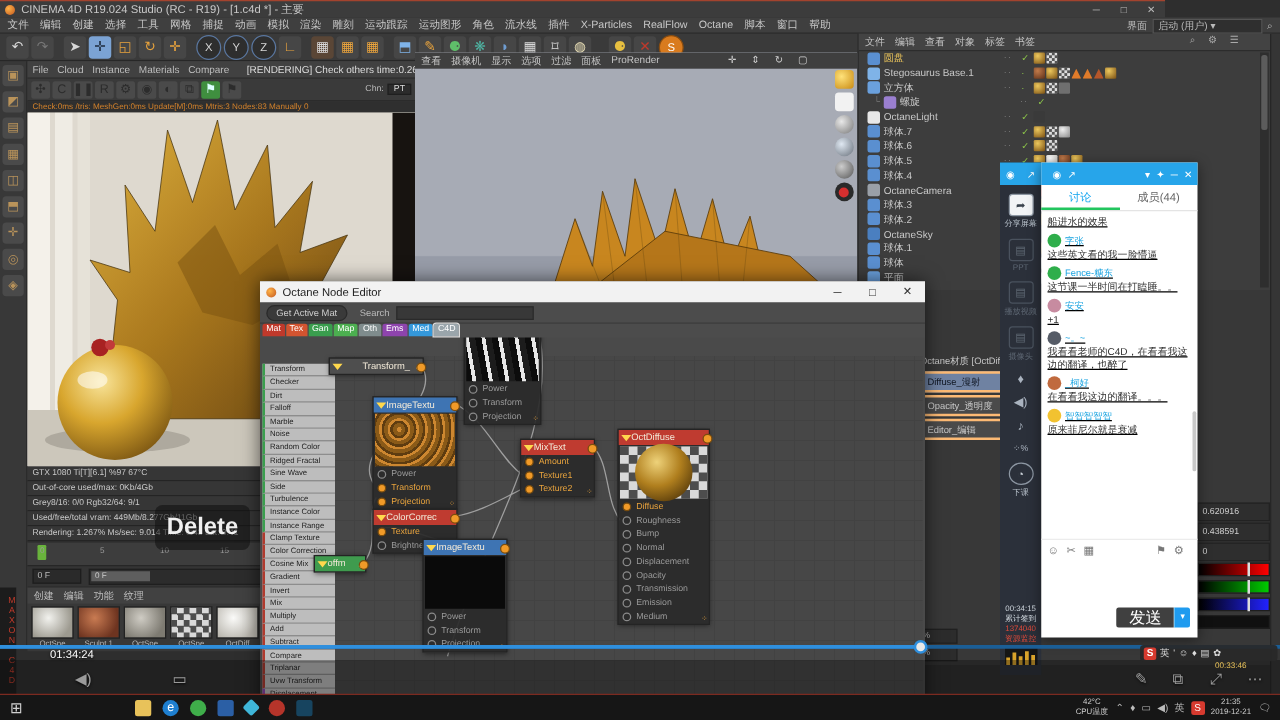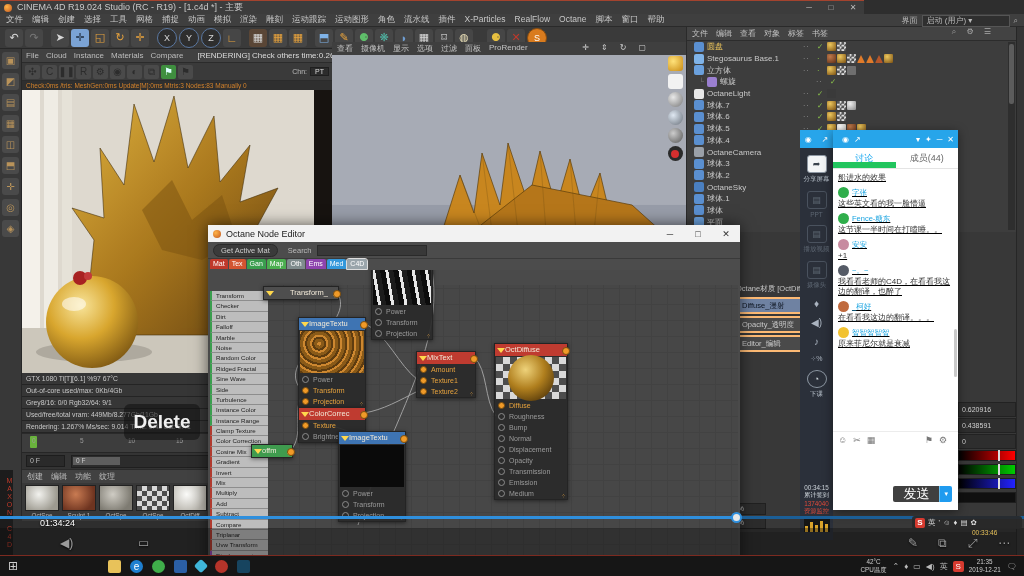--- a/index.html
+++ b/index.html
@@ -2,21 +2,21 @@
 <html><head>
 <meta charset="utf-8">
 <style>
   html,body{margin:0;padding:0;background:#111;}
   #stage{position:relative;width:1024px;height:576px;overflow:hidden;
     font-family:"Liberation Sans","DejaVu Sans",sans-serif;background:#2e2e2e;
     -webkit-font-smoothing:antialiased;}
   .abs{position:absolute;}
 
   
-  #titlebar{left:0;top:0;width:864px;height:14px;background:#3c3c3c;border-top:1px solid #a3432e;
+  #titlebar{left:0;top:0;width:932px;height:14px;background:#3c3c3c;border-top:1px solid #a3432e;
     color:#c9c9c9;font-size:9px;display:flex;align-items:center;padding-left:4px;box-sizing:border-box;}
   #titlebar .dot{width:8px;height:8px;border-radius:50%;background:radial-gradient(circle at 35% 35%,#ffb347,#c2561f);margin-right:5px;}
   .winctl{width:22px;height:12px;color:#bbb;font-size:8px;text-align:center;line-height:12px;}
   #menubar{left:0;top:14px;width:1024px;height:13px;background:#3f3f3f;display:flex;align-items:center;
     color:#c7c7c7;font-size:8.5px;padding-left:6px;box-sizing:border-box;border-bottom:1px solid #2a2a2a;}
   #menubar span.mi{margin-right:9px;white-space:nowrap;}
   #layoutcluster{position:absolute;right:6px;top:0;height:13px;display:flex;align-items:center;color:#bbb;font-size:8px;}
   #layoutsel{background:#2f2f2f;border:1px solid #555;padding:0 4px;margin:0 4px;height:10px;line-height:10px;min-width:78px;}
   #toolbar{left:0;top:27px;width:686px;height:22px;background:#3a3a3a;display:flex;align-items:center;
     padding-left:4px;box-sizing:border-box;border-bottom:1px solid #272727;}
@@ -170,21 +170,21 @@
   #sb-stats .red{color:#e04a3a;}
   #sb-hist{margin:2px auto 0;width:26px;height:14px;background:#151515;display:flex;align-items:flex-end;justify-content:space-around;}
   #sb-hist i{width:3px;background:#d9a32b;}
   
   #chat{left:833px;top:130px;width:125px;height:380px;background:#fff;z-index:31;box-shadow:0 2px 10px rgba(0,0,0,.45);display:flex;flex-direction:column;}
   #chat-title{height:18px;background:#27a5ea;display:flex;align-items:center;color:#fff;font-size:8px;padding:0 4px;}
   #chat-title .sp{flex:1;}
   #chat-title span{margin-left:5px;}
   #chat-tabs{height:20px;display:flex;border-bottom:1px solid #e4e4e4;}
   .ctab{flex:1;text-align:center;line-height:20px;font-size:9px;color:#666;}
-  .ctab.sel{color:#12a5f0;border-bottom:6px solid #22c55e;box-sizing:border-box;}
+  .ctab.sel{color:#12a5f0;border-bottom:2px solid #22c55e;box-sizing:border-box;}
   #chat-msgs{flex:1;overflow:hidden;padding:4px 5px 0 5px;position:relative;text-decoration:underline;}
   .msg{margin-bottom:4px;}
   .msg .hd{display:flex;align-items:center;margin-bottom:1px;}
   .msg .av{width:11px;height:11px;border-radius:50%;margin-right:3px;flex:none;}
   .msg .nm{font-size:7.5px;color:#18a3e0;white-space:nowrap;}
   .msg .tx{font-size:8px;color:#333;line-height:1.25;word-break:break-all;}
   #chat-scroll{position:absolute;right:1px;top:160px;width:3px;height:48px;background:#c9c9c9;border-radius:2px;}
   #chat-tools{height:16px;display:flex;align-items:center;border-top:1px solid #ececec;color:#777;font-size:9px;padding:0 5px;}
   #chat-tools span{margin-right:6px;}
   #chat-tools .sp{flex:1;}

